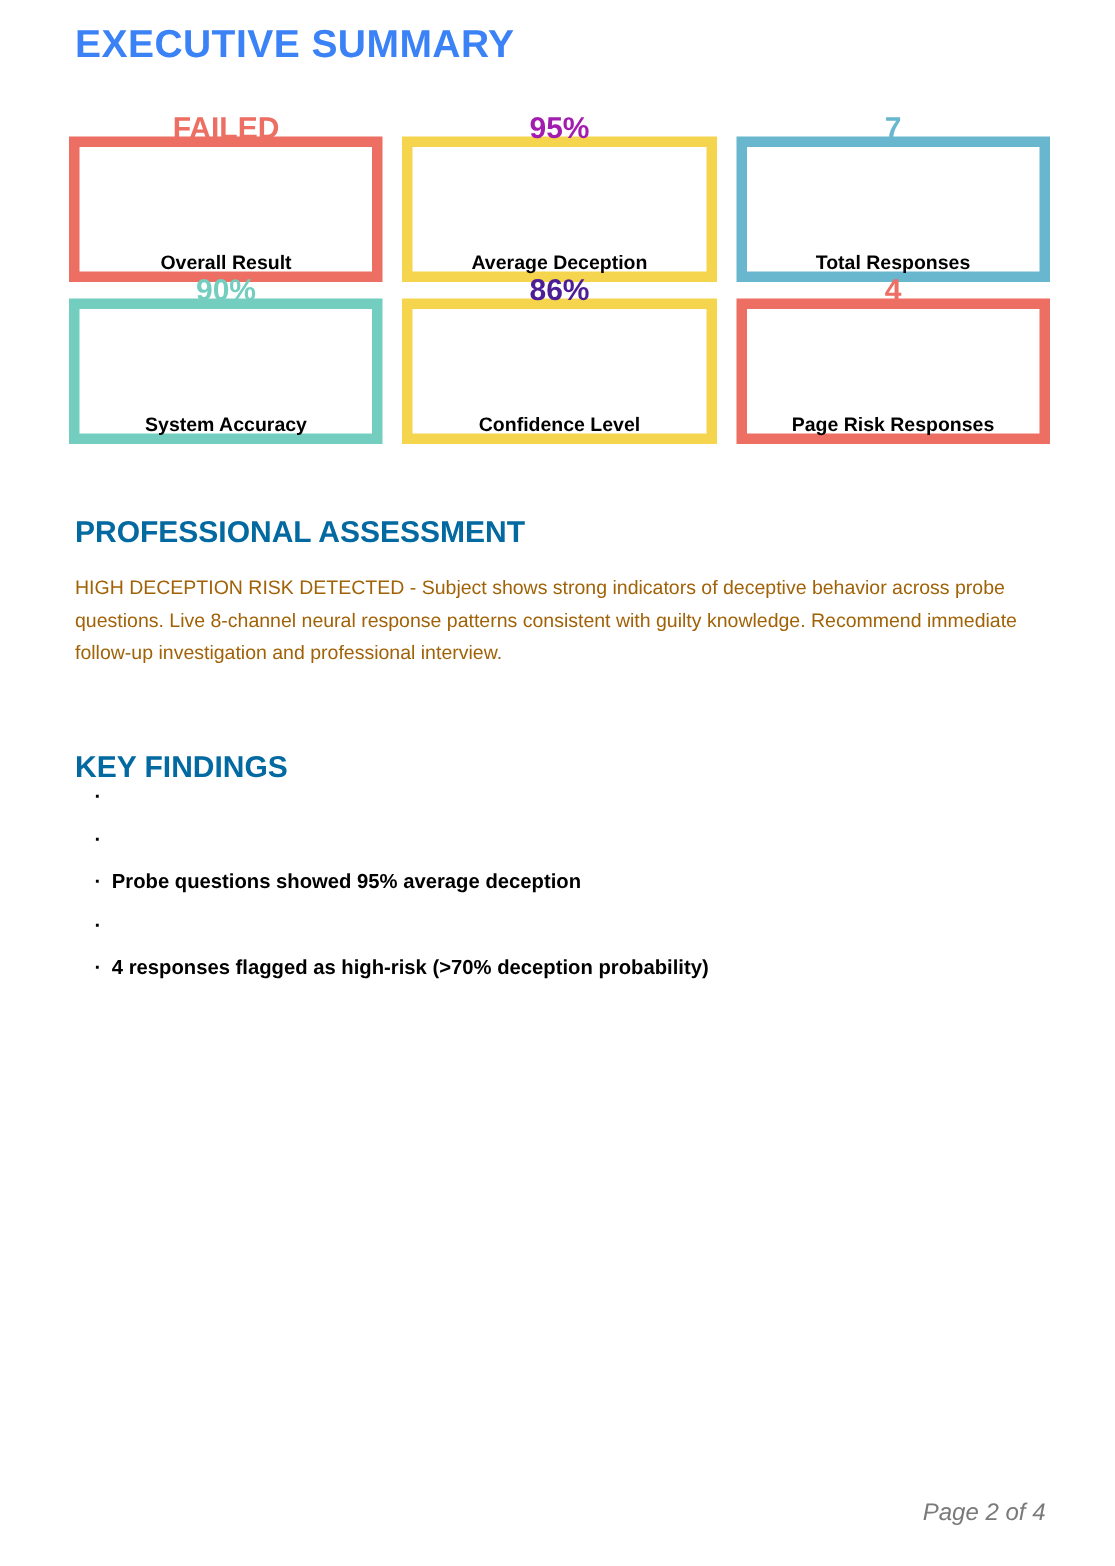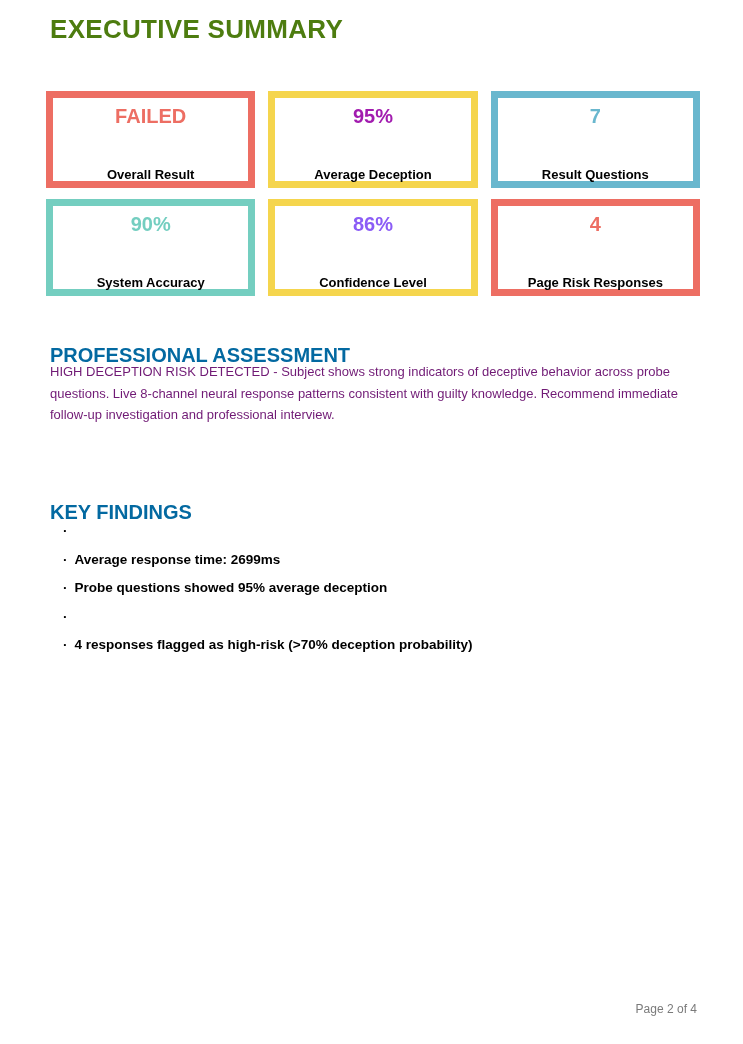--- a/index.html
+++ b/index.html
@@ -14,76 +14,77 @@
   }
   .page-title {
     position: absolute;
     left: 50px;
     top: 14px;
     margin: 0;
     font-size: 26px;
     font-weight: bold;
     line-height: 30px;
     letter-spacing: 0.3px;
-    color: #4d7c0f;
+    color: #3b82f6;
   }
   .cards {
     position: absolute;
     left: 46px;
     top: 91px;
     width: 654px;
     display: grid;
     grid-template-columns: repeat(3, 1fr);
     column-gap: 13px;
     row-gap: 11px;
   }
   .card {
     height: 97px;
     box-sizing: border-box;
     border: 7px solid #0c4a6e;
     background: #ffffff;
     display: flex;
     flex-direction: column;
     align-items: center;
-    justify-content: space-between;
-    gap: 12px;
+    justify-content: flex-end;
+    gap: 24px;
     padding-top: 8px;
     text-align: center;
   }
   .card-value {
     font-size: 20px;
     font-weight: bold;
     line-height: 1;
   }
   .card-label {
     font-size: 13px;
     font-weight: bold;
     line-height: 1;
     color: #000000;
+    margin-top: 48px;
   }
   .section-heading {
     position: absolute;
     left: 50px;
     margin: 0;
     font-size: 20px;
     font-weight: bold;
     line-height: 24px;
     color: #0369a1;
   }
   .heading-assessment { top: 343px; }
   .heading-findings   { top: 500px; }
   .assessment-body {
     position: absolute;
     left: 50px;
-    top: 361px;
+    top: 381px;
     width: 650px;
     margin: 0;
     font-size: 13px;
     line-height: 21.7px;
-    color: #701a75;
+    color: #a16207;
   }
   .findings-list {
     position: absolute;
     left: 63px;
     top: 517px;
     margin: 0;
     padding: 0;
     list-style: none;
   }
   .finding-item {
@@ -98,70 +99,70 @@
     white-space: nowrap;
   }
   .bullet-dot {
     font-weight: bold;
     line-height: 28.6px;
   }
   .page-number {
     position: absolute;
     right: 46px;
     top: 1002px;
-    font-size: 12px;
+    font-size: 16px;
     line-height: 14px;
     color: #7a7a7a;
+    font-style: italic;
   }
 </style>
 </head>
 <body>
 
 <div class="page">
 
   <h1 class="page-title">EXECUTIVE SUMMARY</h1>
 
   <div class="cards">
     <div class="card" style="border-color: rgb(237, 110, 99);">
       <div class="card-value" style="color: rgb(237, 110, 99);">FAILED</div>
       <div class="card-label">Overall Result</div>
     </div>
     <div class="card" style="border-color: rgb(245, 213, 77);">
       <div class="card-value" style="color: #a21caf;">95%</div>
       <div class="card-label">Average Deception</div>
     </div>
     <div class="card" style="border-color: rgb(105, 183, 206);">
       <div class="card-value" style="color: rgb(105, 183, 206);">7</div>
-      <div class="card-label">Result Questions</div>
+      <div class="card-label">Total Responses</div>
     </div>
     <div class="card" style="border-color: rgb(116, 206, 192);">
       <div class="card-value" style="color: rgb(116, 206, 192);">90%</div>
       <div class="card-label">System Accuracy</div>
     </div>
     <div class="card" style="border-color: rgb(245, 213, 77);">
-      <div class="card-value" style="color: #8b5cf6;">86%</div>
+      <div class="card-value" style="color: #4c1d95;">86%</div>
       <div class="card-label">Confidence Level</div>
     </div>
     <div class="card" style="border-color: rgb(237, 110, 99);">
       <div class="card-value" style="color: rgb(237, 110, 99);">4</div>
       <div class="card-label">Page Risk Responses</div>
     </div>
   </div>
 
   <h2 class="section-heading heading-assessment">PROFESSIONAL ASSESSMENT</h2>
   <p class="assessment-body">HIGH DECEPTION RISK DETECTED - Subject shows strong indicators of deceptive behavior across probe questions. Live 8-channel neural response patterns consistent with guilty knowledge. Recommend immediate follow-up investigation and professional interview.</p>
 
   <h2 class="section-heading heading-findings">KEY FINDINGS</h2>
   <ul class="findings-list">
     <li class="finding-item">
       <span class="bullet-dot">·</span>
     </li>
     <li class="finding-item">
       <span class="bullet-dot">·</span>
-      <span>Average response time: 2699ms</span>
     </li>
     <li class="finding-item">
       <span class="bullet-dot">·</span>
       <span>Probe questions showed 95% average deception</span>
     </li>
     <li class="finding-item">
       <span class="bullet-dot">·</span>
     </li>
     <li class="finding-item">
       <span class="bullet-dot">·</span>

